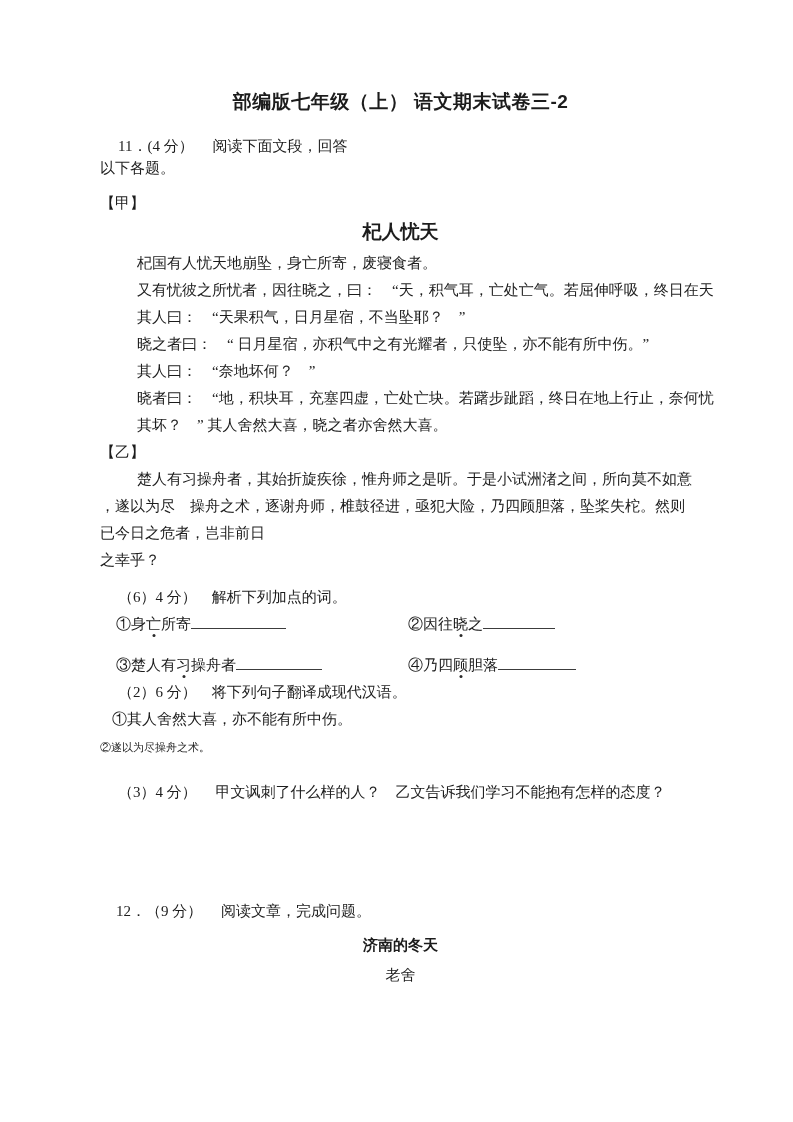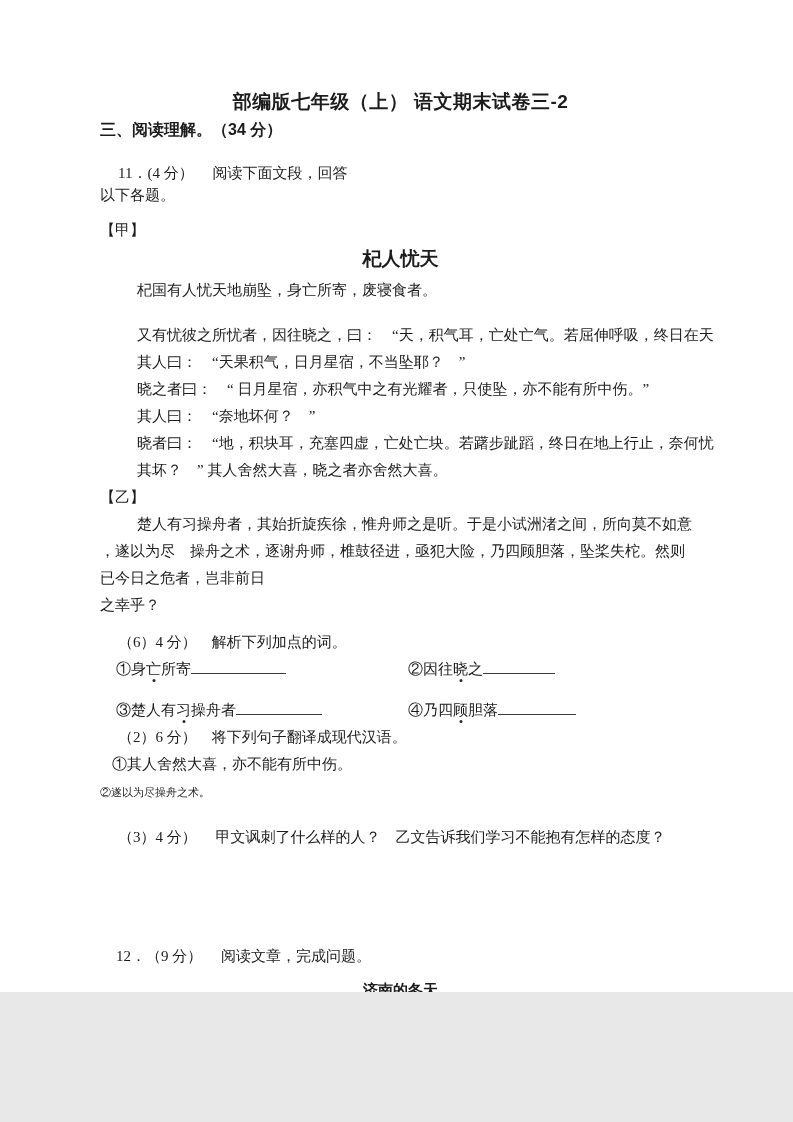--- a/index.html
+++ b/index.html
@@ -1,38 +1,38 @@
 <!DOCTYPE html>
 <html><head>
 <meta charset="utf-8">
 <style>
   html,body{margin:0;padding:0;background:#e8e8e8;}
   .page{
     position:relative;
-    width:793px;height:992px;
+    width:793px;height:1122px;
     margin:0 auto;
     background:#ffffff;
     color:#1c1c1c;
     font-family:"Liberation Serif","DejaVu Serif",serif;
     font-size:15px;
     box-sizing:border-box;
     padding:90px 92px 0 100px;
     overflow:hidden;
   }
   .hd{font-family:"Liberation Sans","DejaVu Sans",sans-serif;font-weight:bold;}
   .doc-title{font-size:19px;text-align:center;line-height:24px;letter-spacing:.5px;}
   .section-heading{font-size:16px;line-height:22px;margin-top:5px;}
   .stem{line-height:22px;margin-top:21px;padding-left:18px;}
   .stem2{line-height:22px;}
   .block-label{margin-top:13px;line-height:22px;}
   .passage-title{font-size:19px;text-align:center;line-height:22px;margin-top:7px;}
   .line{line-height:27px;white-space:nowrap;}
   .indent{text-indent:37px;}
   .first-para{margin-top:7px;}
-  .gap8{margin-top:18px;}
+  .gap8{margin-top:0;}
   .sub-heading{line-height:27px;padding-left:18px;margin-top:10px;}
   .blank-grid{display:grid;grid-template-columns:278px 1fr;padding-left:16px;gap:14px;}
   .blank-item{line-height:27px;white-space:nowrap;}
   .blank{display:inline-block;border-bottom:1px solid #3c3c3c;height:14px;vertical-align:baseline;}
   .w95{width:95px;}.w72{width:72px;}.w86{width:86px;}.w78{width:78px;}
   .dot-under{position:relative;}
   .dot-under::after{
     content:"";position:absolute;left:50%;transform:translateX(-50%);
     bottom:-5px;width:3px;height:3px;border-radius:50%;background:#2a2a2a;
   }
@@ -43,21 +43,20 @@
   .article-title{font-size:15px;text-align:center;line-height:22px;margin-top:9px;}
   .article-author{text-align:center;line-height:22px;margin-top:8px;}
 </style>
 </head>
 <body>
 
 <div class="page">
 
   <div class="hd doc-title">部编版七年级（上） 语文期末试卷三-2</div>
 
-  <div class="hd section-heading">三、阅读理解。（34 分）</div>
 
   <div class="stem">11．(4 分）　 阅读下面文段，回答</div>
   <div class="stem2">以下各题。</div>
 
   <div class="block-label">【甲】</div>
 
   <div class="hd passage-title">杞人忧天</div>
 
   <div class="line indent first-para">杞国有人忧天地崩坠，身亡所寄，废寝食者。</div>
   <div class="line indent gap8">又有忧彼之所忧者，因往晓之，曰：　“天，积气耳，亡处亡气。若屈伸呼吸，终日在天</div>

